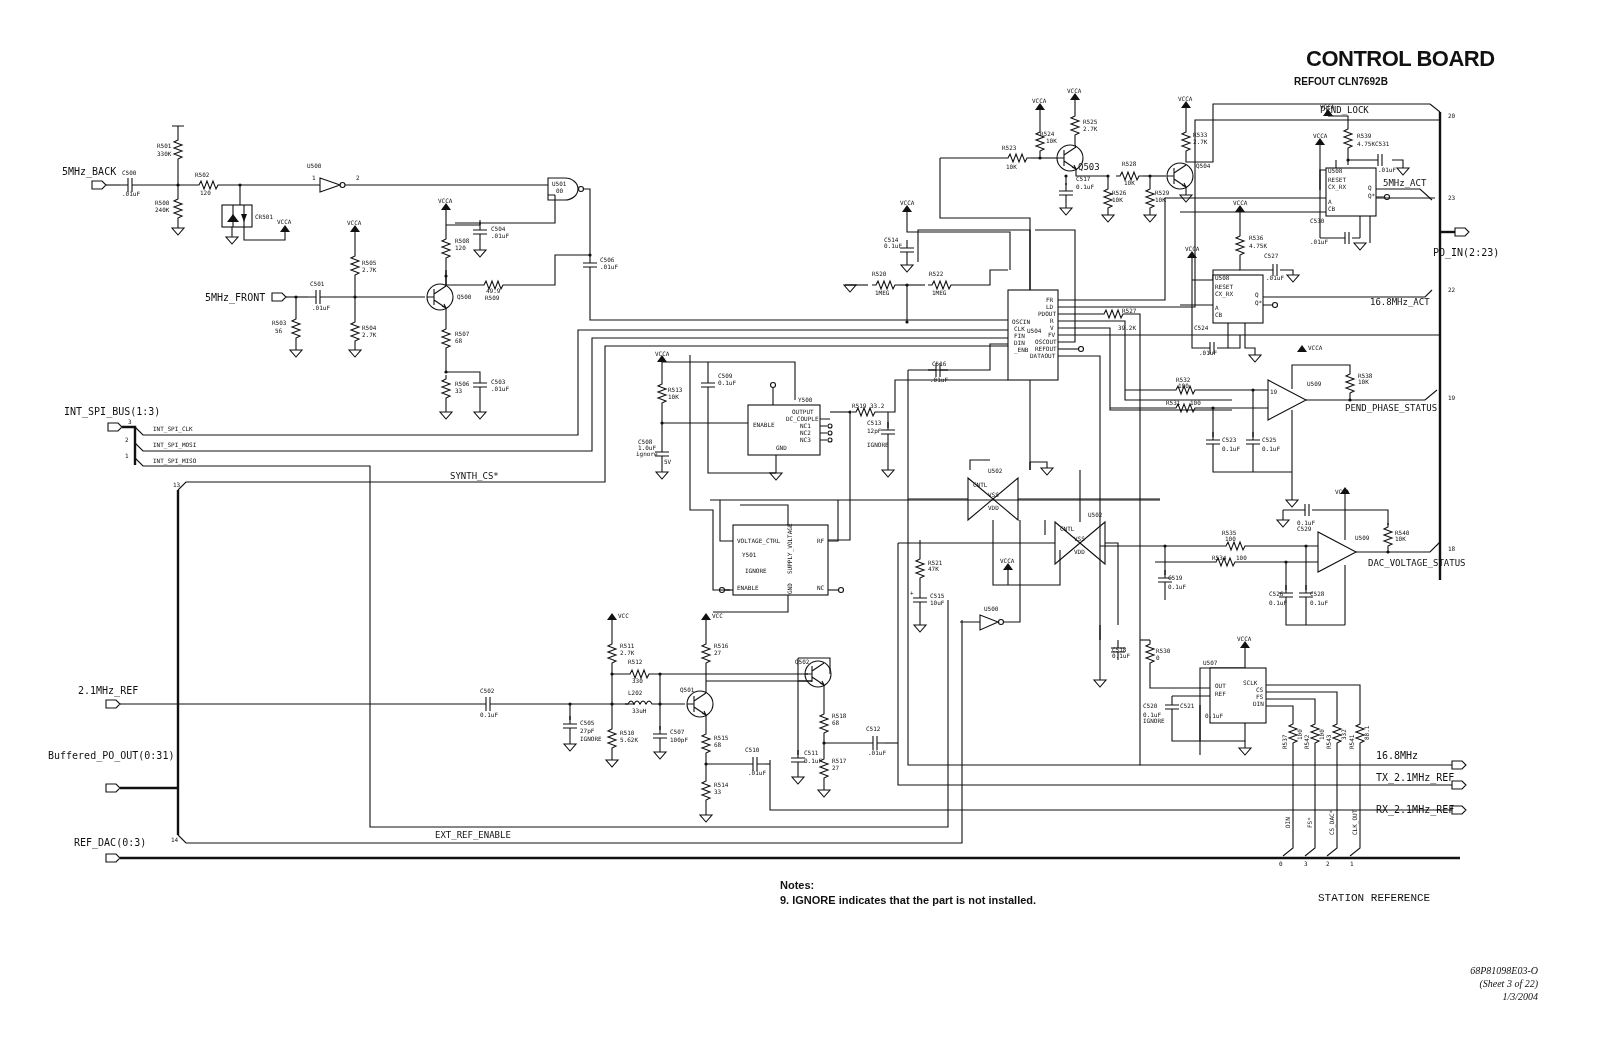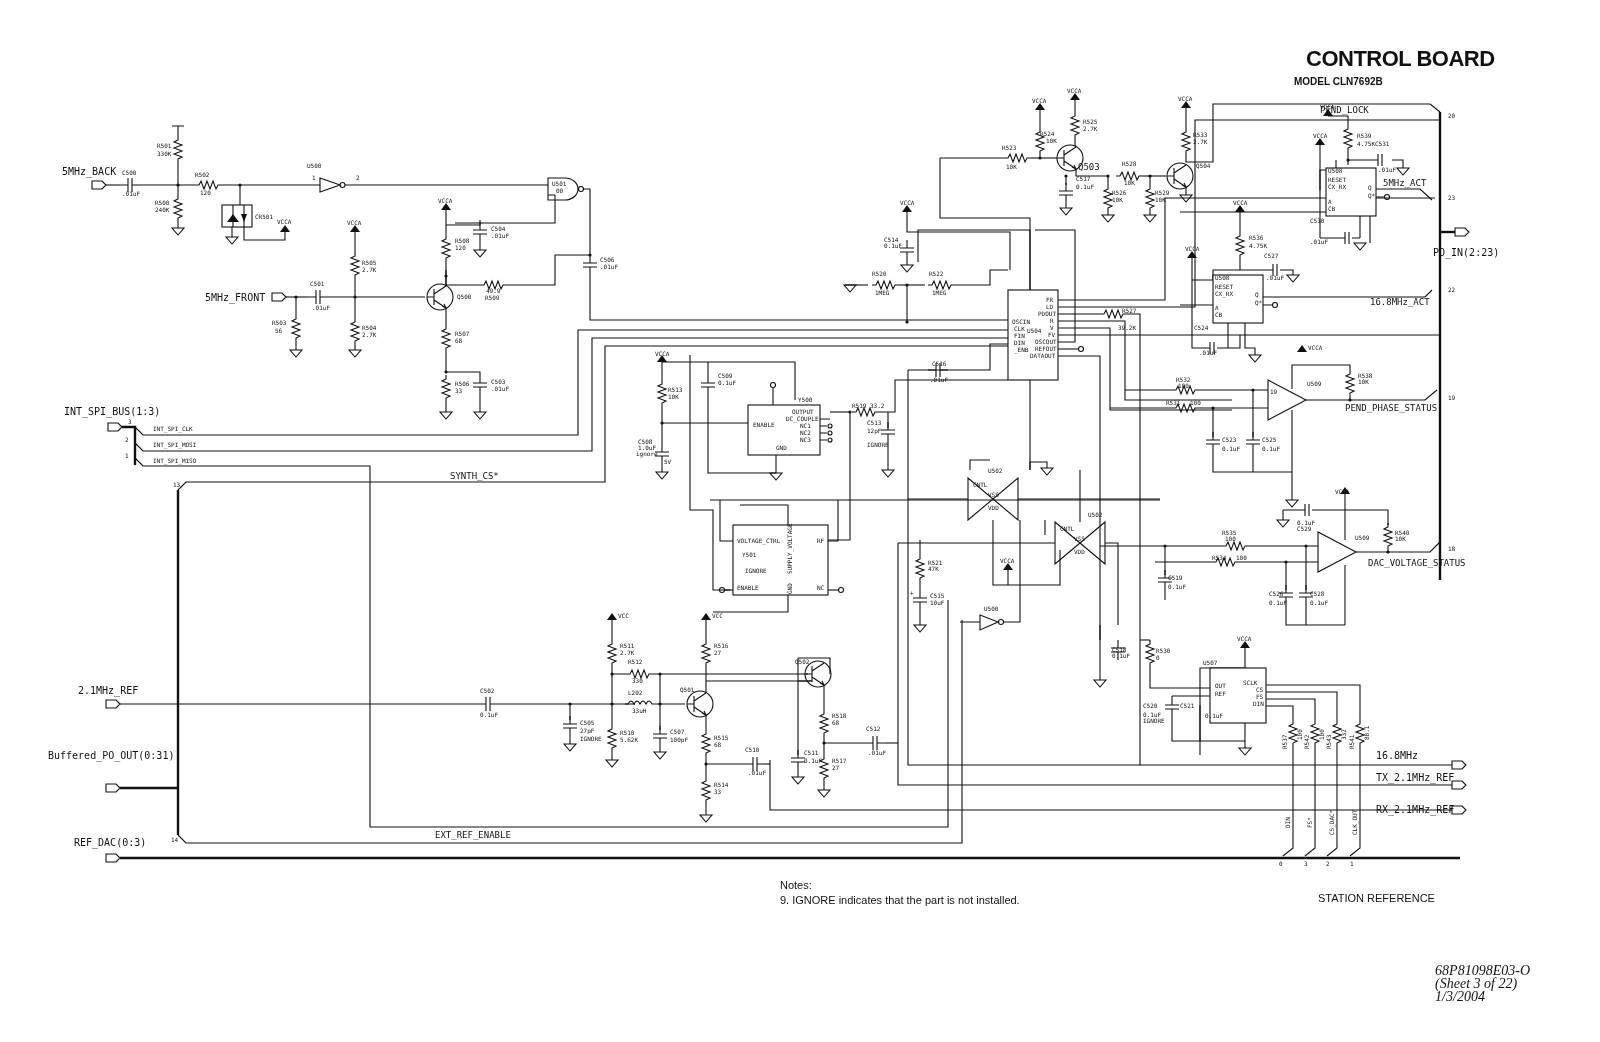--- a/index.html
+++ b/index.html
@@ -7,29 +7,29 @@
   #sch{position:absolute;left:0;top:0;}
   .w{stroke:#111;stroke-width:1.1;fill:none;}
   .wb{stroke:#111;stroke-width:2.4;fill:none;}
   .box{stroke:#111;stroke-width:1.1;fill:#fff;}
   .t{font-family:"DejaVu Sans Mono",monospace;font-size:6px;fill:#111;}
   .tm{font-family:"DejaVu Sans Mono",monospace;font-size:9px;fill:#111;}
   .tl{font-family:"DejaVu Sans Mono",monospace;font-size:10px;fill:#111;}
   .dot{fill:#111;}
   .title{position:absolute;left:1294px;top:46px;font-family:"Liberation Sans",sans-serif;font-weight:bold;font-size:22px;letter-spacing:-0.5px;margin-left:12px;}
   .model{position:absolute;left:1294px;top:76px;font-family:"Liberation Sans",sans-serif;font-weight:bold;font-size:10px;}
-  .notes{position:absolute;left:780px;top:878px;font-family:"Liberation Sans",sans-serif;font-size:11px;line-height:15px;}
-  .station{position:absolute;left:1318px;top:892px;font-family:Liberation Sans, sans-serif;font-size:11px;}
-  .docid{position:absolute;right:70px;top:964px;text-align:left;font-family:"Liberation Serif",serif;font-style:italic;font-size:14px;line-height:13px;}
+  .notes{position:absolute;left:780px;top:878px;font-family:"Liberation Sans",sans-serif;font-size:11px;line-height:15px;font-weight:bold;}
+  .station{position:absolute;left:1318px;top:892px;font-family:Liberation Mono, monospace;font-size:11px;}
+  .docid{position:absolute;right:62px;top:964px;text-align:right;font-family:"Liberation Serif",serif;font-style:italic;font-size:10px;line-height:13px;}
 </style>
 </head>
 <body>
 
 <div class="title">CONTROL BOARD</div>
-<div class="model">MODEL CLN7692B</div>
+<div class="model">REFOUT CLN7692B</div>
 
 <svg id="sch" width="1600" height="1042" viewBox="0 0 1600 1042">
   <defs>
     <g id="gnd">
         <path d="M-6,0 L6,0 L0,7 Z" class="w"></path>
       </g>
     <g id="pwr">
         <path d="M-5,0 L5,0 L0,-7 Z" fill="#111"></path>
       </g>
     <g id="resV">

